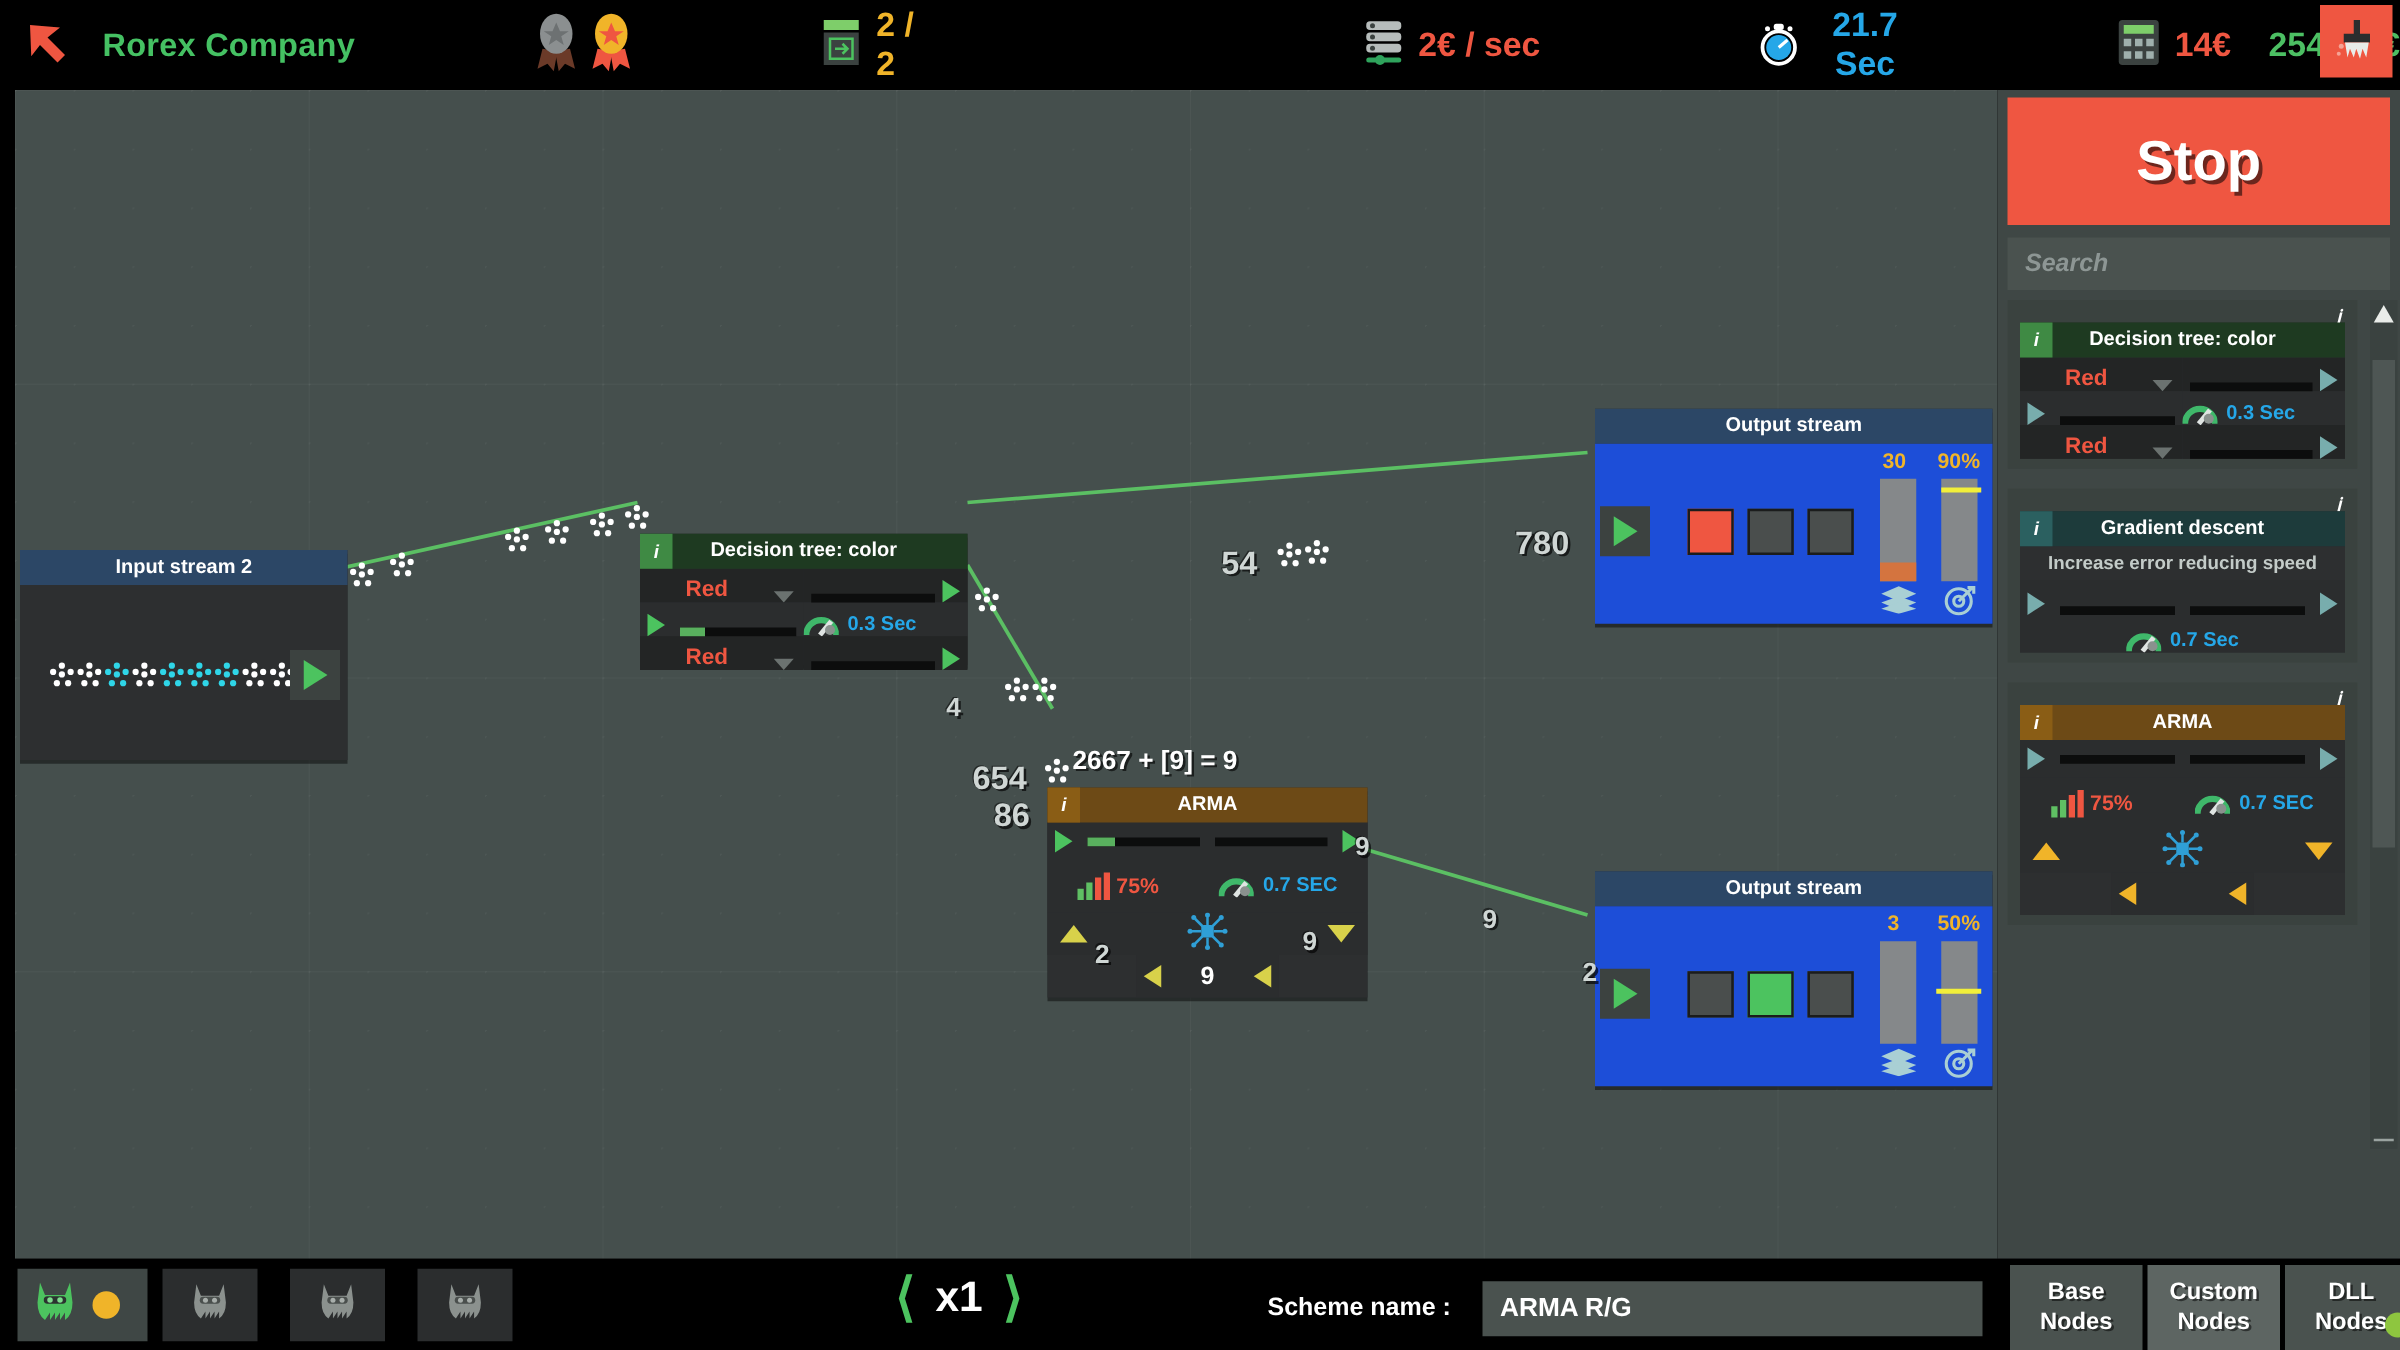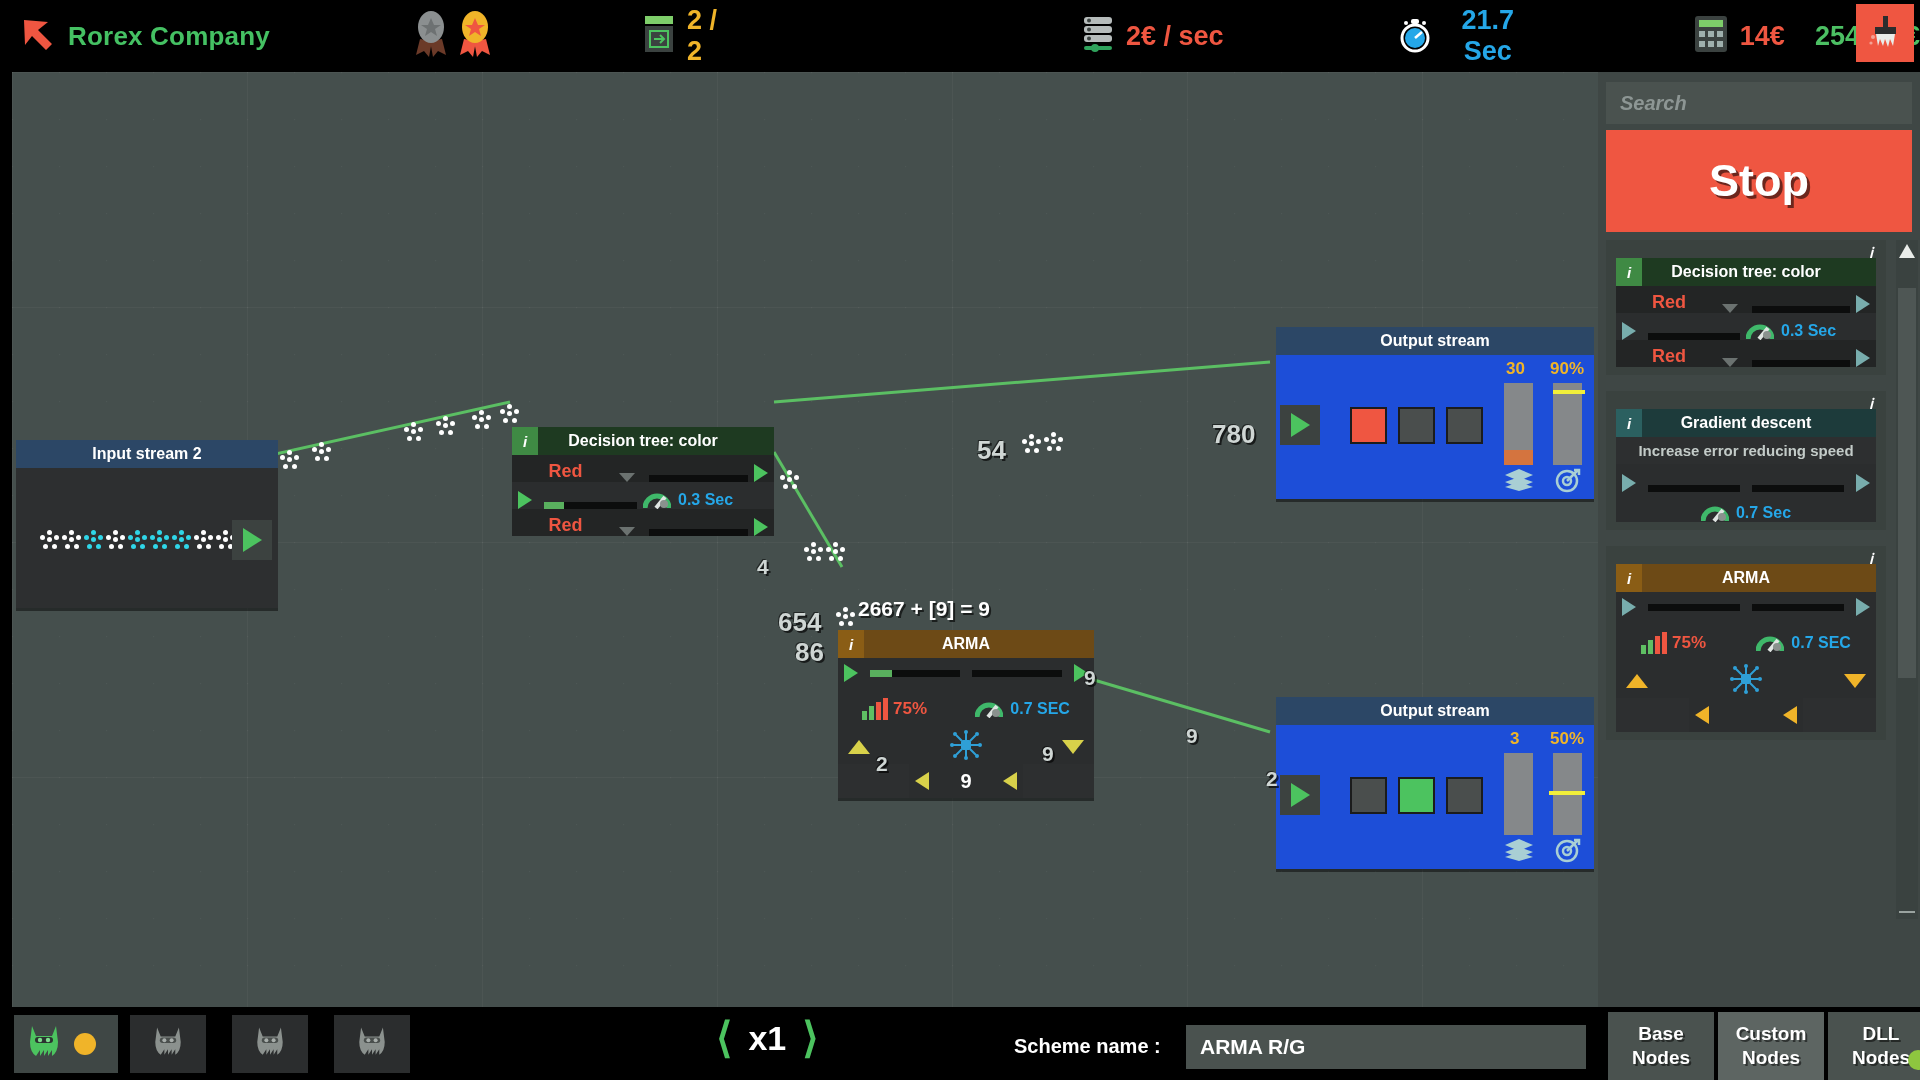--- a/index.html
+++ b/index.html
@@ -11,21 +11,21 @@
   }
   #app { position: relative; width: 1920px; height: 1080px; background: #000; }
 
   
   #topbar {
     position: absolute; left: 0; top: 0; width: 1920px; height: 72px;
     background: #000; display: flex; align-items: center;
   }
   .tb-logo { margin-left: 18px; width: 44px; height: 44px; position: relative; }
   .tb-company {
-    margin-left: 6px; color: #45c163; font-weight: bold; font-size: 26px;
+    margin-left: 20px; color: #45c163; font-weight: bold; font-size: 26px;
     letter-spacing: .2px; white-space: nowrap;
   }
   .tb-medals { margin-left: 140px; display: flex; align-items: flex-end; gap: 2px; }
   .tb-group { display: flex; align-items: center; gap: 10px; }
   .tb-levels { margin-left: 145px; }
   .tb-val-yellow { color: #f0b429; font-weight: bold; font-size: 27px; }
   .tb-rate { margin-left: 355px; }
   .tb-val-red { color: #ef5641; font-weight: bold; font-size: 27px; white-space: nowrap;}
   .tb-time { margin-left: 172px; text-align: center; }
   .tb-val-blue { color: #25a7e8; font-weight: bold; font-size: 27px; }
@@ -603,25 +603,25 @@
         <span class="wire-num" style="left: 783px; top: 565px;">86</span>
         <span class="wire-num sm" style="left: 1072px; top: 594px;">9</span>
         <span class="wire-num sm" style="left: 1174px; top: 652px;">9</span>
         <span class="wire-num sm" style="left: 1254px; top: 695px;">2</span>
         <span class="wire-num sm" style="left: 864px; top: 680px;">2</span>
         <span class="wire-num sm" style="left: 1030px; top: 670px;">9</span>
       </div>
   </div>
 
   <div id="rightpanel">
+    <div id="stop-btn">
+      <span>Stop</span>
+    </div>
     <div id="search-box">
       <input type="text" placeholder="Search" style="">
-    </div>
-    <div id="stop-btn">
-      <span>Stop</span>
     </div>
 
     <div id="palette">
 
       <div class="pal-card">
         <span class="pal-info-i">ℹ</span>
         <div class="pal-node">
           <div class="node-title title-green">
             <span class="info-tab info-green">i</span>
             <span>Decision tree: color</span>

